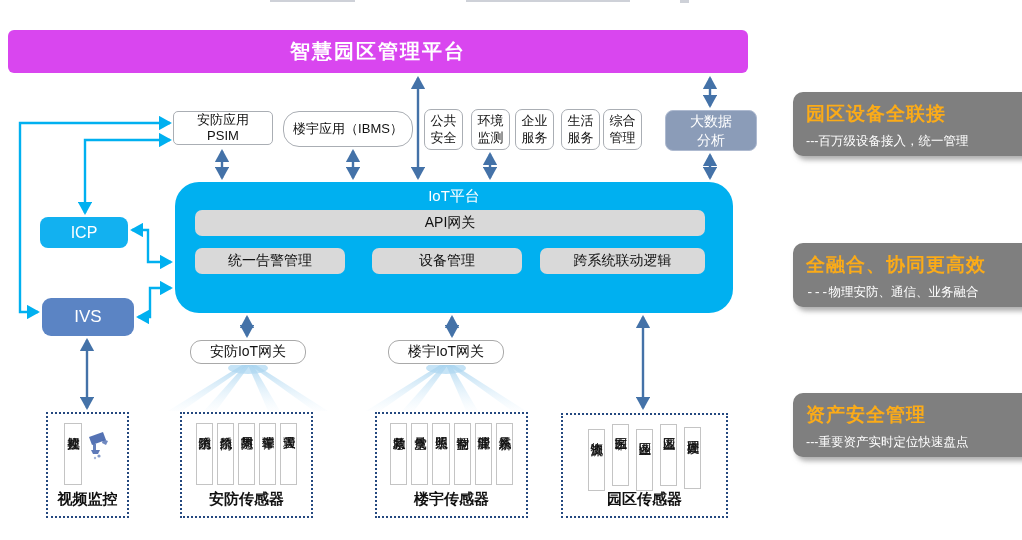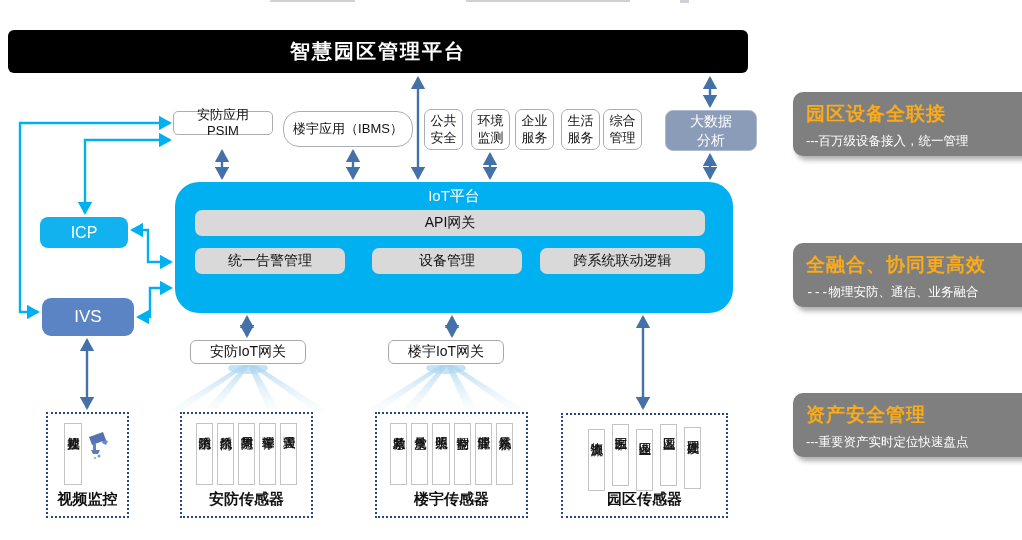--- a/index.html
+++ b/index.html
@@ -3,27 +3,27 @@
 <meta charset="utf-8">
 <style>
   * { margin:0; padding:0; box-sizing:border-box; }
   html,body { background:#fff; }
   body { font-family:"Liberation Sans","DejaVu Sans",sans-serif; }
   .canvas { position:relative; width:1022px; height:540px; background:#fff; overflow:hidden; }
 
   .artifact { position:absolute; background:#b9bec7; opacity:.7; }
 
   .banner { position:absolute; left:8px; top:30px; width:740px; height:43px;
-    background:#000000; border-radius:6px; display:flex; align-items:center; justify-content:center;
+    background:#d946ef; border-radius:6px; display:flex; align-items:center; justify-content:center;
     color:#fff; font-size:20px; font-weight:bold; letter-spacing:2px; }
 
   .wbox { position:absolute; background:#fff; border:1px solid #aaaeb4; border-radius:5px;
     display:flex; align-items:center; justify-content:center; color:#111; text-align:center; }
   .pre { white-space:pre-line; }
-  .psim { left:173px; top:111px; width:100px; height:24px; font-size:13px; line-height:1.25; }
+  .psim { left:173px; top:111px; width:100px; height:34px; font-size:13px; line-height:1.25; }
   .ibms { left:283px; top:111px; width:130px; height:36px; font-size:13px;border-radius:16px; }
   .appSmall { top:109px; width:39px; height:41px; font-size:13px; line-height:1.3; border-radius:7px; }
   .bigdata { position:absolute; left:665px; top:110px; width:92px; height:41px;
     background:#8b9cb8; border:1px solid #aebad0; border-radius:8px; display:flex; align-items:center; justify-content:center;
     color:#fff; font-size:14px; line-height:1.3; text-align:center; }
 
   .icp { position:absolute; left:40px; top:217px; width:88px; height:31px; background:#12b1f0;
     border-radius:8px; display:flex; align-items:center; justify-content:center; color:#fff; font-size:16px; }
   .ivs { position:absolute; left:42px; top:298px; width:92px; height:38px; background:#5b84c4;
     border-radius:9px; display:flex; align-items:center; justify-content:center; color:#fff; font-size:17px; }
@@ -34,21 +34,21 @@
     color:#fff; font-size:15px; }
   .gbar { position:absolute; background:#d9d9d9; border-radius:7px; display:flex;
     align-items:center; justify-content:center; color:#111; font-size:14px; }
   .api { left:20px; top:28px; width:510px; height:26px; }
   .mod1 { left:20px; top:66px; width:150px; height:26px; }
   .mod2 { left:197px; top:66px; width:150px; height:26px; }
   .mod3 { left:365px; top:66px; width:165px; height:26px; }
   .cloud { left:20px; top:101px; width:510px; height:26px; }
 
   .gateway { position:absolute; top:340px; width:116px; height:24px; background:#fff;
-    border:1px solid #a9a9a9; border-radius:6px; display:flex; align-items:center; justify-content:center;
+    border:1px solid #a9a9a9; border-radius:11px; display:flex; align-items:center; justify-content:center;
     font-size:14px; color:#111; }
   .fan { position:absolute; top:365px; width:160px; height:46px; }
 
   .sensorBox { position:absolute; border:2.5px dotted #24487f; background:#fff; }
   .itemsRow { position:absolute; top:9px; left:0; width:100%; display:flex;
     justify-content:center; align-items:flex-start; gap:6px; }
   .vitem { writing-mode:vertical-lr; text-orientation:upright; font-size:12.5px; color:#111;
     background:#fff; border:1px solid #c4c4c4; padding:3px 1px; height:62px; line-height:1.05; }
   .boxLabel { position:absolute; bottom:7px; left:0; width:100%; text-align:center;
     font-size:15px; font-weight:bold; color:#111; }

